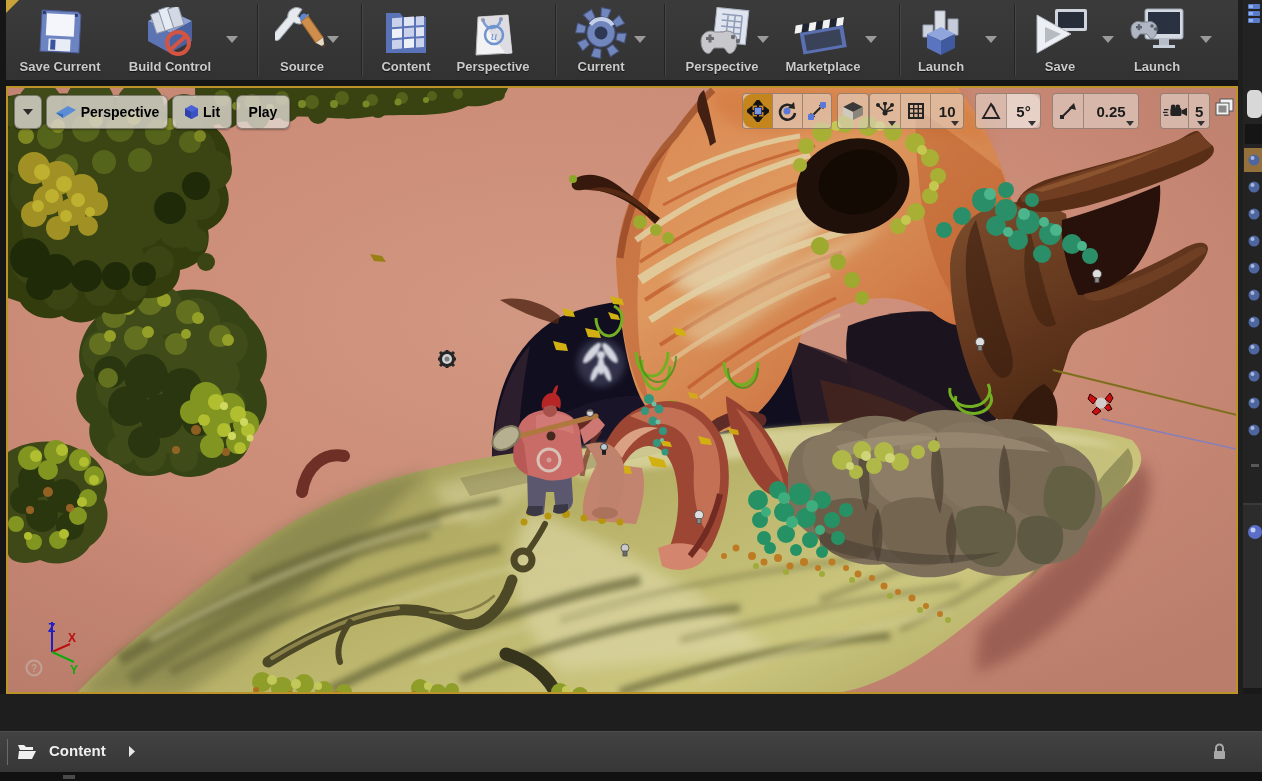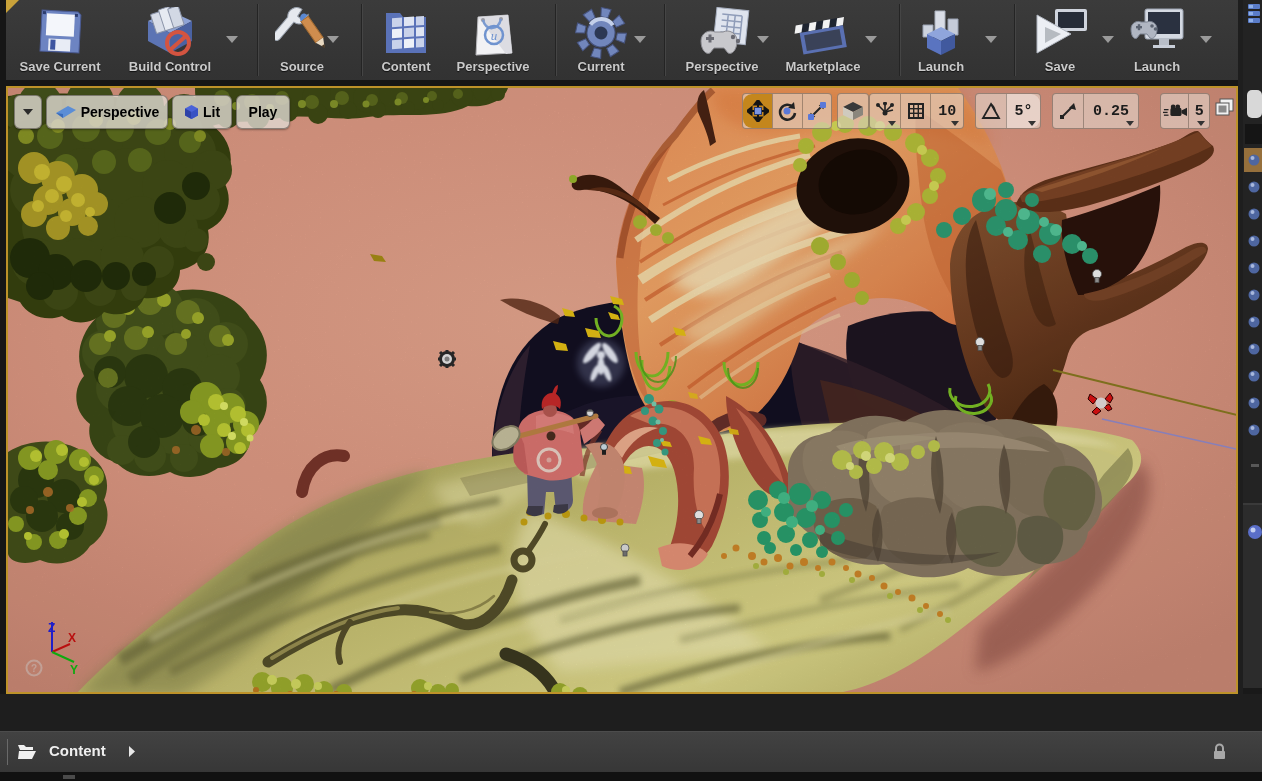--- a/index.html
+++ b/index.html
@@ -20,21 +20,21 @@
   #rightstrip{position:absolute;left:1238px;top:0;width:24px;height:781px;background:#1d1d1d;}
   #bottomarea{position:absolute;left:0;top:694px;width:1262px;height:87px;background:#1e1e1e;}
   #contentbar{position:absolute;left:0;top:37px;width:1262px;height:40px;
     background:linear-gradient(#424242,#373737);border-top:1px solid #4c4c4c;}
   #contentbar .ctext{position:absolute;left:49px;top:10px;color:#efefef;font-size:15px;font-weight:bold;}
   #bottomstrip{position:absolute;left:0;top:78px;width:1262px;height:9px;background:#111;}
   .vbtn{position:absolute;height:32px;border-radius:6px;background:rgba(224,218,210,0.80);
     border:1px solid rgba(70,65,60,0.55);box-shadow:0 1px 2px rgba(0,0,0,0.35);
     color:#000000;font-weight:bold;font-size:14px;display:flex;align-items:center;justify-content:center;}
   .pillg{position:absolute;height:34px;border-radius:4px;background:rgba(228,216,206,0.60);
-    border:1px solid rgba(70,60,50,0.45);display:flex;align-items:center;color:#1c1c1c;font-family:Liberation Mono, monospace;}
+    border:1px solid rgba(70,60,50,0.45);display:flex;align-items:center;color:#1c1c1c;}
   .pillg .cell{height:100%;display:flex;align-items:center;justify-content:center;position:relative;}
   .pillg .cell+.cell{border-left:1px solid rgba(70,60,50,0.40);}
   .num{font-size:15px;font-weight:bold;color:#1c1c1c;}
   .mini{position:absolute;bottom:2px;right:4px;width:0;height:0;border-left:4px solid transparent;
     border-right:4px solid transparent;border-top:5px solid #333;}
 </style>
 </head>
 <body>
 <div id="toolbar">
 

